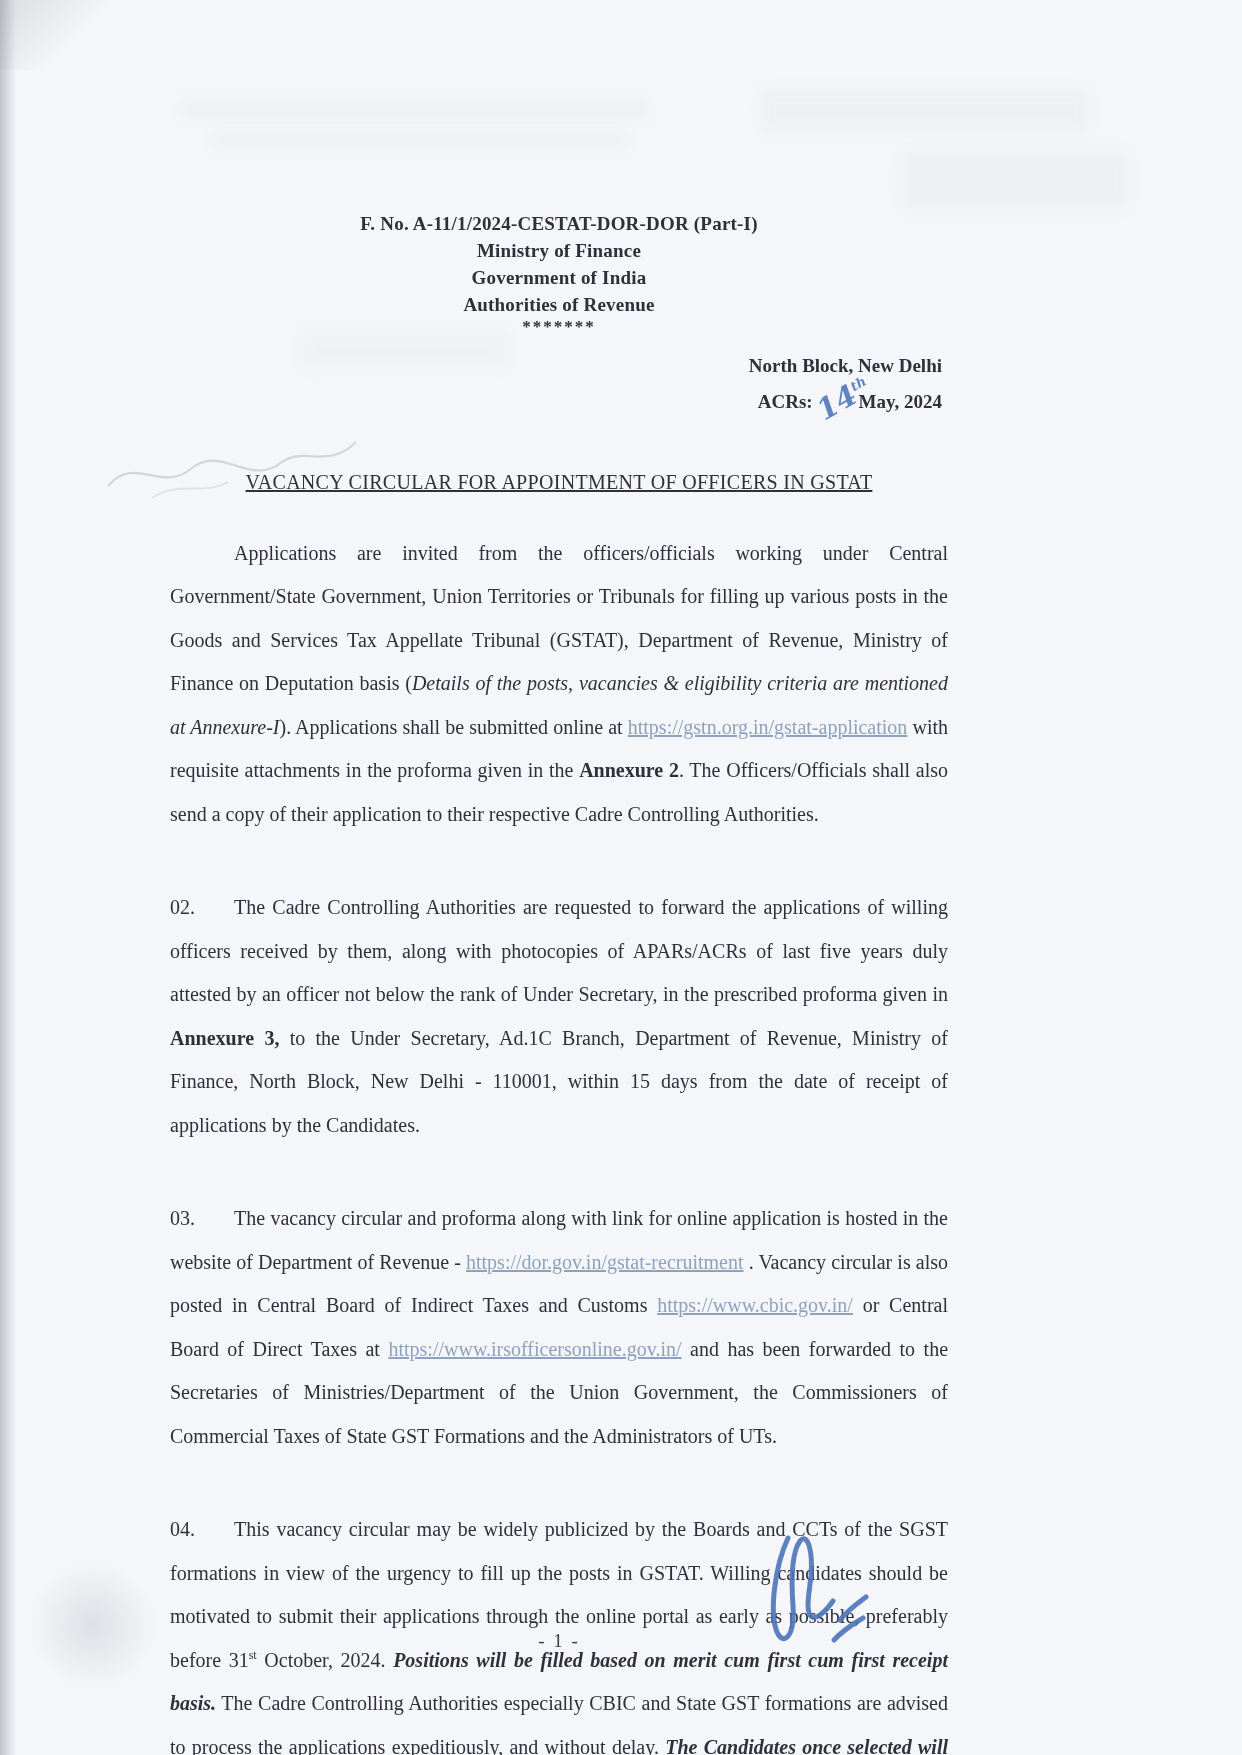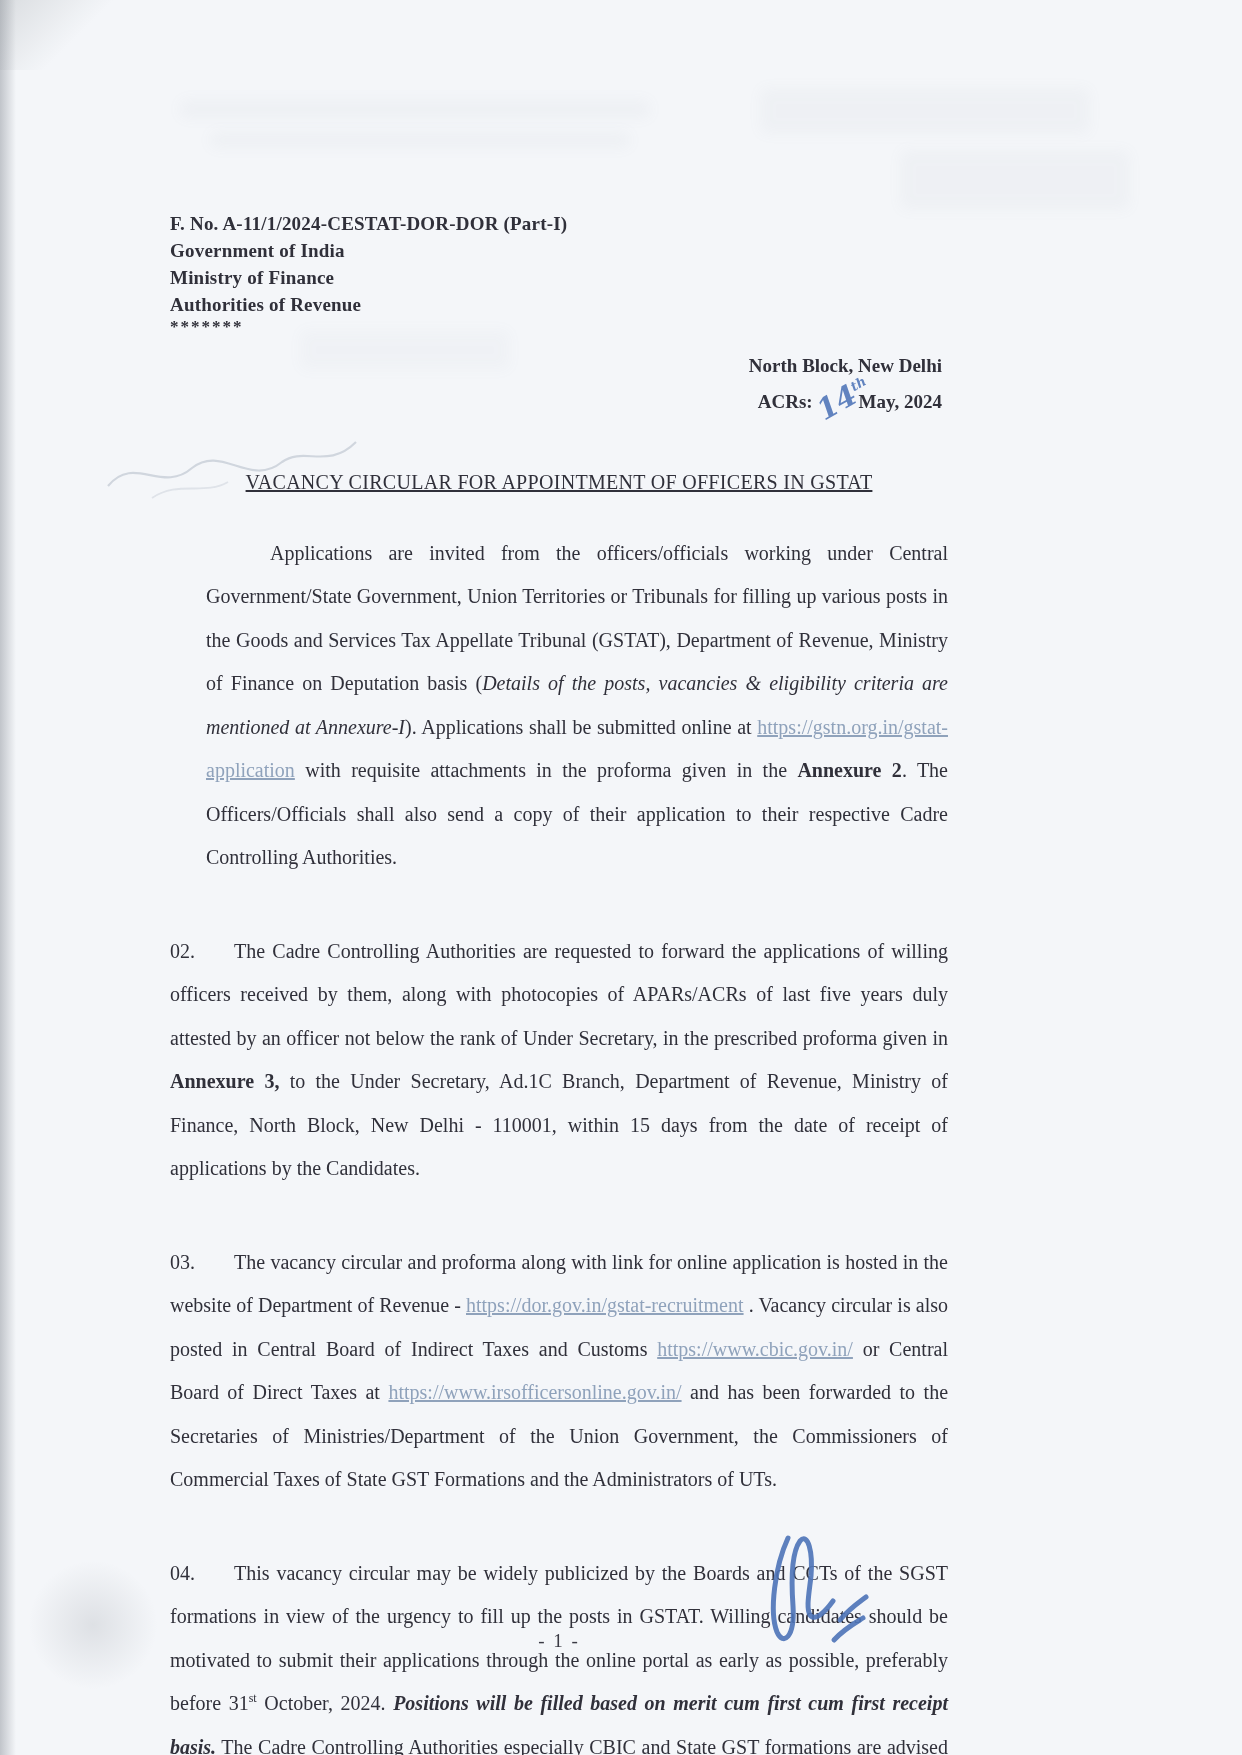--- a/index.html
+++ b/index.html
@@ -25,21 +25,21 @@
     filter:blur(7px); border-radius:6px;
   }
   .smudge-bl {
     position:absolute; left:28px; top:1560px; width:130px; height:130px;
     background:radial-gradient(ellipse at center, rgba(120,126,136,0.18), rgba(120,126,136,0) 70%);
   }
   .pencil-squiggle { position:absolute; left:100px; top:420px; opacity:0.55; }
 
   .content { position:absolute; left:170px; top:0; width:778px; }
 
-  .header-block { margin-top:210px; font-weight:bold; font-size:19px; line-height:27px; letter-spacing:0.2px; }
+  .header-block { text-align:center; margin-top:210px; font-weight:bold; font-size:19px; line-height:27px; letter-spacing:0.2px; }
   .stars { line-height:18px; letter-spacing:2px; font-size:17px; }
 
   .dateline { text-align:right; margin-top:16px; font-weight:bold; font-size:19px; line-height:27px; padding-right:6px; }
   .hw-date {
     display:inline-block; width:46px; text-align:center;
     transform:rotate(-30deg) translateY(4px);
     color:#4d74b8; font-size:29px; font-style:italic;
     font-family:"DejaVu Serif", serif; opacity:0.88;
   }
   .hw-date sup { font-size:13px; }
@@ -47,21 +47,21 @@
   .doc-title {
     text-align:center; margin-top:56px;
     font-weight:normal; font-size:20px;
     text-decoration:underline; letter-spacing:0.3px;
   }
 
   .para {
     font-size:20px; line-height:43.5px;
     text-align:justify; margin-top:50px;
   }
-  .para.first { margin-top:38px;margin-left:36px; }
+  .para.first { margin-top:38px; }
   .para.indent { text-indent:64px; }
   .pnum { display:inline-block; width:64px; text-indent:0; }
   .seg-italic { font-style:italic; }
   .seg-bold { font-weight:bold; }
   .seg-bolditalic { font-weight:bold; font-style:italic; }
   .seg-sup { vertical-align:super; font-size:12px; line-height:0; }
   .doc-link { color:#8fa2bb; text-decoration:underline; }
 
   .signature { position:absolute; left:762px; top:1528px; }
   .page-number {
@@ -83,22 +83,22 @@
 
 <svg class="pencil-squiggle" width="270" height="90" viewBox="0 0 270 90">
   <path d="M8,66 C34,34 62,74 92,48 C122,24 150,68 182,42 C204,26 228,50 256,22" fill="none" stroke="#b4bcc8" stroke-width="2.2"></path>
   <path d="M52,78 C78,60 104,76 128,62" fill="none" stroke="#bcc3cf" stroke-width="1.8" opacity="0.7"></path>
 </svg>
 
 <div class="content">
 
   <div class="header-block">
     <div>F. No. A-11/1/2024-CESTAT-DOR-DOR (Part-I)</div>
+    <div>Ministry of Finance</div>
     <div>Government of India</div>
-    <div>Ministry of Finance</div>
     <div>Authorities of Revenue</div>
     <div class="stars">*******</div>
   </div>
 
   <div class="dateline">
     <div>North Block, New Delhi</div>
     <div>
       <span>ACRs:</span><span class="hw-date"><span>14</span><sup>th</sup></span><span>May, 2024</span>
     </div>
   </div>

